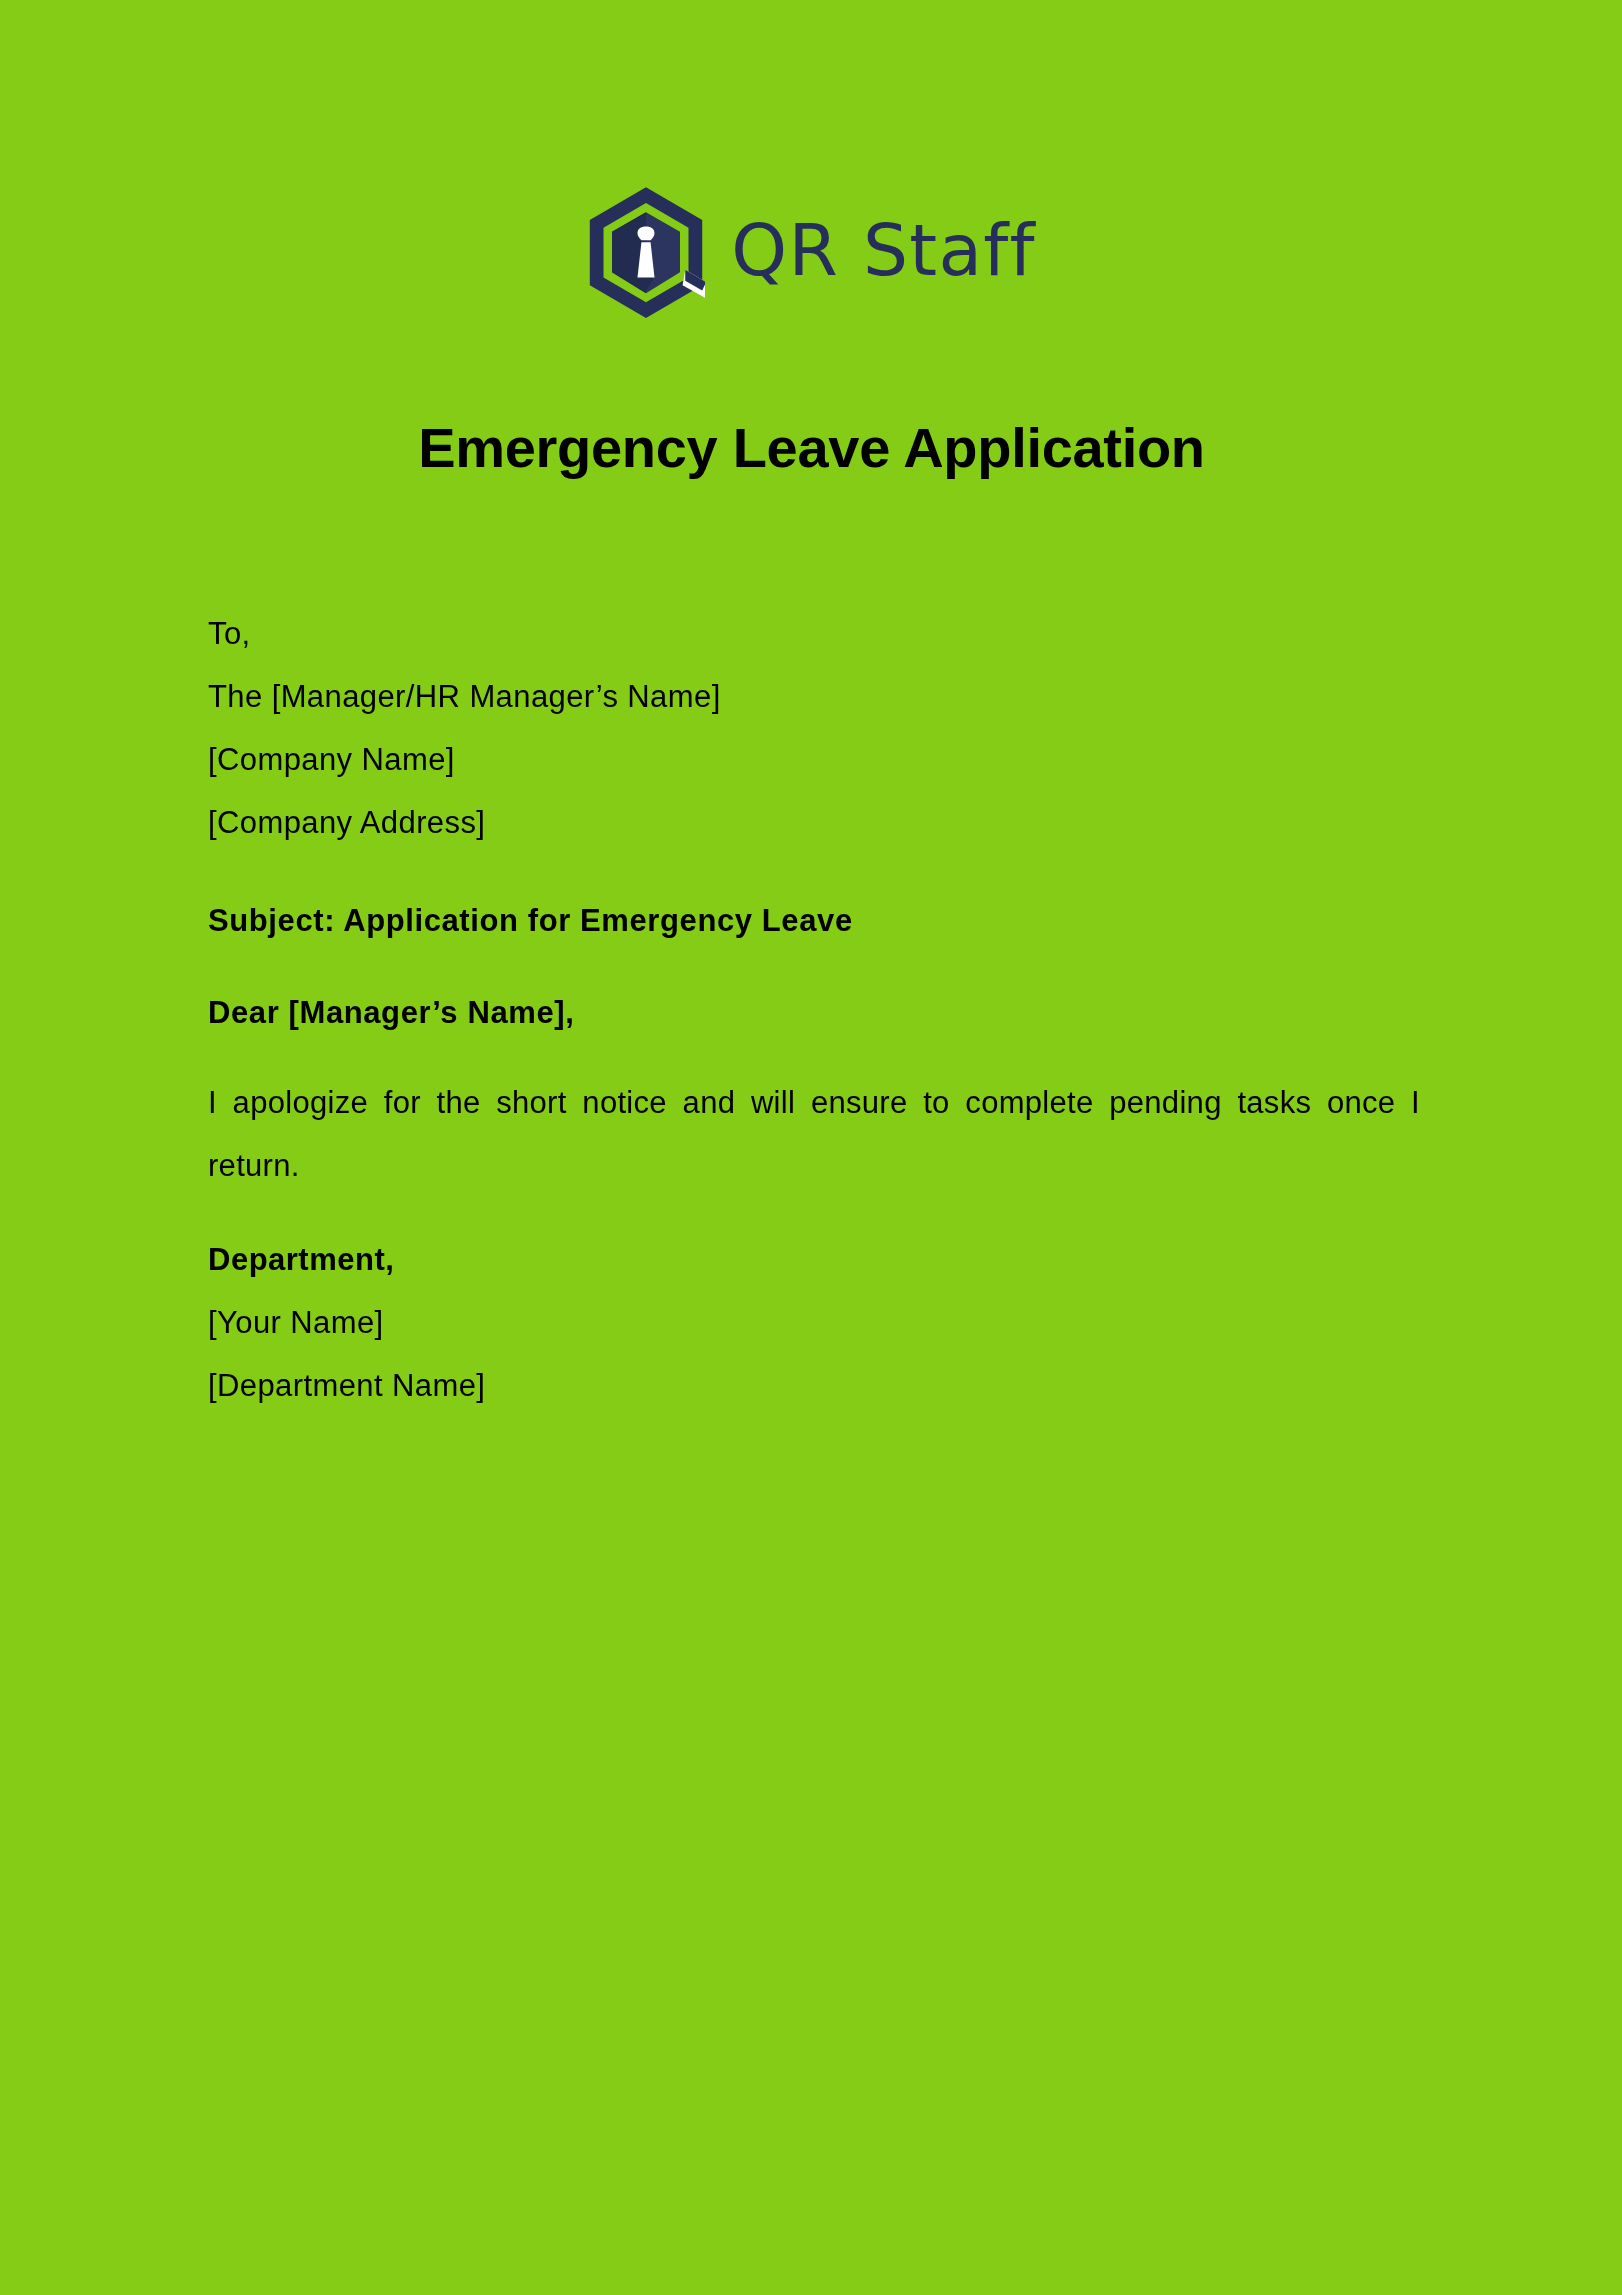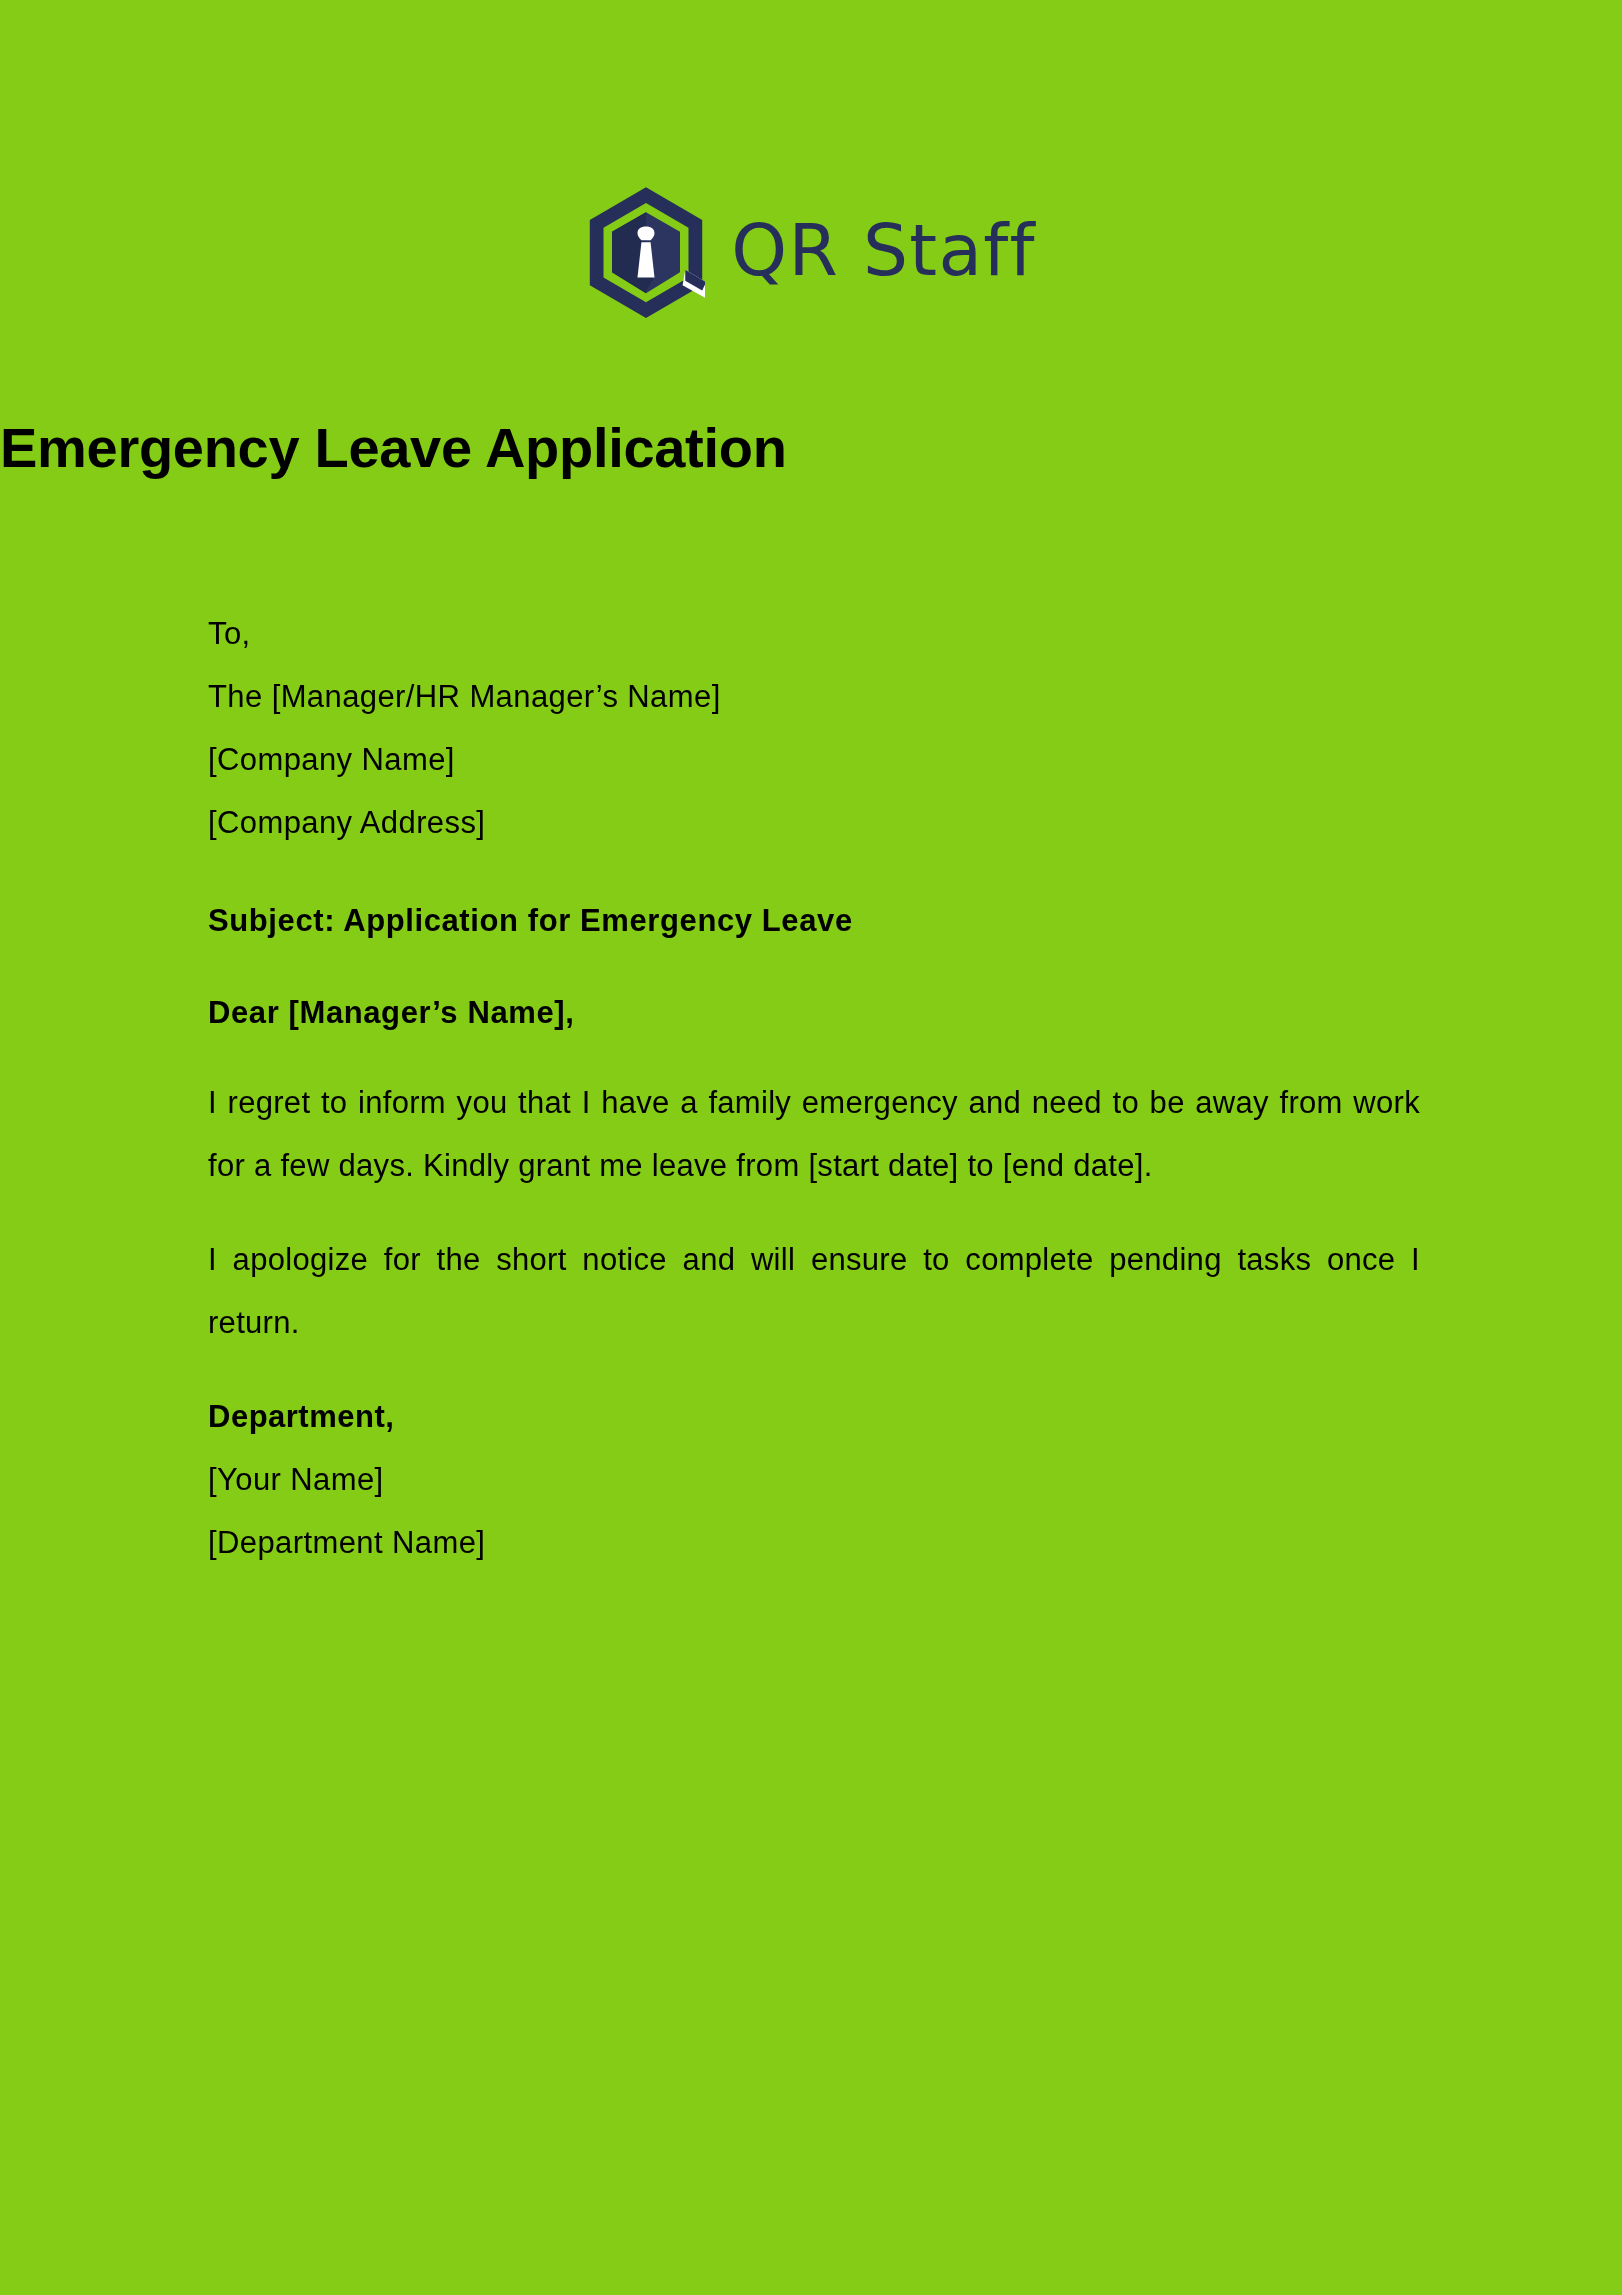--- a/index.html
+++ b/index.html
@@ -49,21 +49,21 @@
     white-space: nowrap;
     padding-bottom: 5.2px;
   }
 
   
   .doc-title {
     position: absolute;
     top: 378px;
     left: 0;
     width: 1623px;
-    text-align: left;
+    text-align: center;
     font-size: 56px;
     font-weight: 700;
     letter-spacing: -0.3px;
     color: #000000;
     line-height: 1.15;
   }
 
   
   .letter {
     position: absolute;
@@ -157,21 +157,20 @@
       <div class="addr-line">To,</div>
       <div class="addr-line">The [Manager/HR Manager’s Name]</div>
       <div class="addr-line">[Company Name]</div>
       <div class="addr-line">[Company Address]</div>
     </div>
 
     <div class="subject-line">Subject: Application for Emergency Leave</div>
 
     <div class="salutation">Dear [Manager’s Name],</div>
 
-    <p class="body-para">I regret to inform you that I have a family emergency and need to be away from work for a few days. Kindly grant me leave from [start date] to [end date].</p>
     <p class="body-para">I apologize for the short notice and will ensure to complete pending tasks once I return.</p>
 
     <div class="closing">Department,</div>
 
     <div class="sign-block">
       <div class="sign-line">[Your Name]</div>
       <div class="sign-line">[Department Name]</div>
     </div>
 
   </div>

